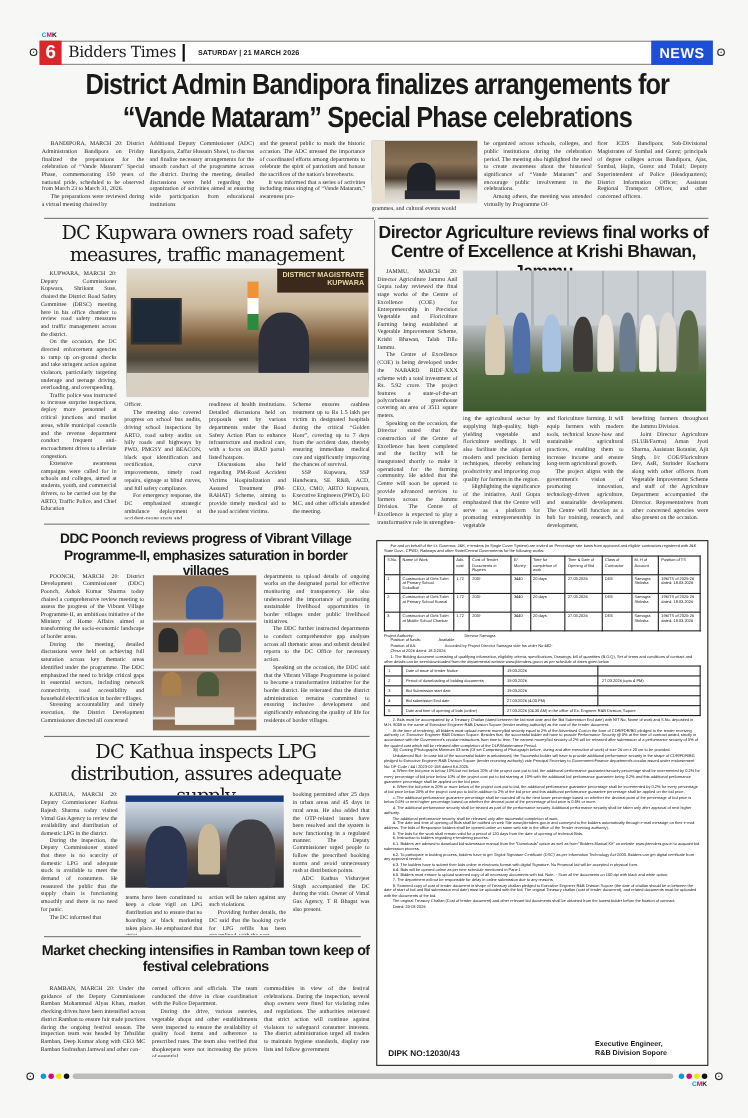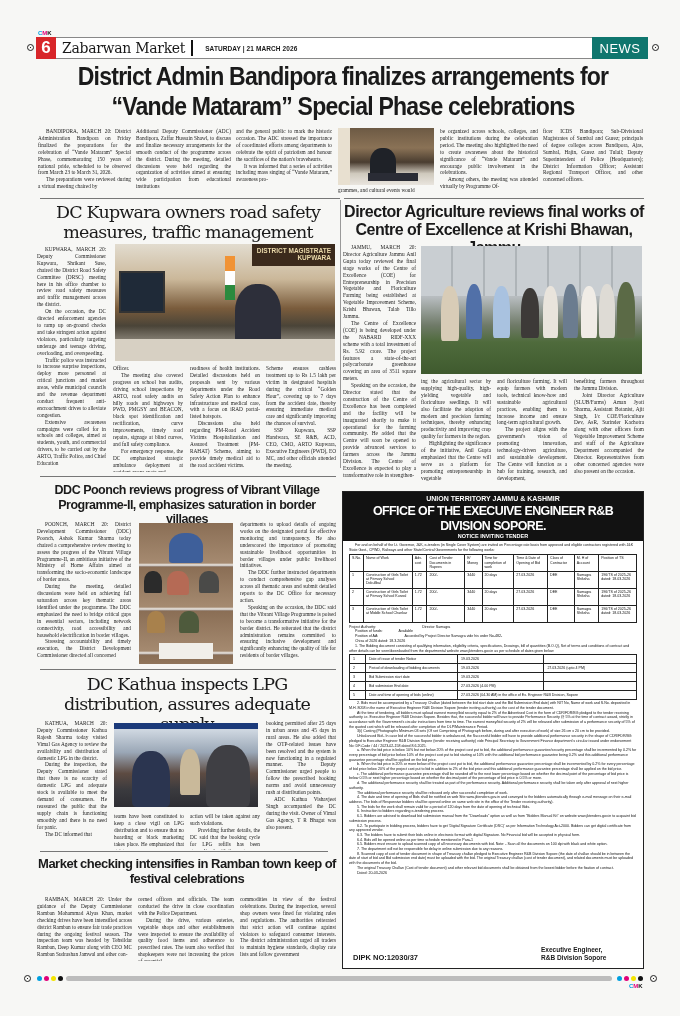--- a/index.html
+++ b/index.html
@@ -12,21 +12,21 @@
   .reg::after { content: ""; position: absolute; left: 2px; top: 2px; width: 1px; height: 1px; background: #222; }
   .cmyk-label { position: absolute; font-family: "Liberation Sans", sans-serif; font-size: 6px; font-weight: bold; letter-spacing: 0; }
   .cmyk-label .c { color: #00a0e0; } .cmyk-label .m { color: #e0007a; } .cmyk-label .k { color: #111; }
 
   
   .masthead { position: absolute; left: 36px; top: 37px; width: 612px; height: 22px; border: 1px solid #888; background: #fff; display: flex; align-items: center; }
   .page-num { width: 20px; height: 22px; margin-top: -1px; margin-left: -1px; background: #d8262a; color: #fff; font-family: "Liberation Sans", sans-serif; font-weight: bold; font-size: 17px; display: flex; align-items: center; justify-content: center; }
   .paper-name { font-family: "DejaVu Serif", serif; font-size: 14px; padding: 0 6px 0 6px; letter-spacing: -0.3px; }
   .mh-sep { width: 2px; height: 16px; background: #111; }
   .dateline { font-family: "Liberation Sans", sans-serif; font-size: 6.5px; font-weight: bold; margin-left: 12px; letter-spacing: 0.1px; }
-  .section-tag { position: absolute; right: -1px; top: -1px; width: 56px; height: 22px; background: #0f766e; color: #fff; font-family: "Liberation Sans", sans-serif; font-weight: normal; font-size: 13px; display: flex; align-items: center; justify-content: center; letter-spacing: 0.5px; }
+  .section-tag { position: absolute; right: -1px; top: -1px; width: 56px; height: 22px; background: #1d4ed8; color: #fff; font-family: "Liberation Sans", sans-serif; font-weight: bold; font-size: 13px; display: flex; align-items: center; justify-content: center; letter-spacing: 0.5px; }
 
   
   .hl-main { position: absolute; left: 38px; top: 61px; width: 610px; text-align: center; font-family: "Liberation Sans", sans-serif; font-weight: bold; font-size: 26.5px; line-height: 30px; letter-spacing: -0.9px; transform: scaleX(0.87); transform-origin: center top; }
   .hl { position: absolute; text-align: center; line-height: 1.12; }
   .hl.serif { font-family: "DejaVu Serif", serif; font-weight: normal; letter-spacing: -0.8px; }
   .hl.sans { font-family: "Liberation Sans", sans-serif; letter-spacing: -0.5px; }
 
   
   .col { position: absolute; font-family: "Liberation Serif", serif; font-size: 5.3px; line-height: 6.9px; text-align: justify; color: #222; hyphens: auto; overflow: hidden; }
   .col p { text-indent: 8px; }
@@ -75,21 +75,21 @@
 <body>
 
 <div class="page">
 
   <div class="cmyk-label" style="left:38px;top:30px;"><span class="c">C</span><span class="m">M</span><span class="k">K</span></div>
   <div class="reg" style="left:27px;top:44px;"></div>
   <div class="reg" style="left:652px;top:44px;"></div>
 
   <div class="masthead">
     <div class="page-num">6</div>
-    <div class="paper-name">Zabarwan Market</div>
+    <div class="paper-name">Bidders Times</div>
     <div class="mh-sep"></div>
     <div class="dateline">SATURDAY | 21 MARCH 2026</div>
     <div class="section-tag">NEWS</div>
   </div>
 
   <h1 class="hl-main">District Admin Bandipora finalizes arrangements for “Vande Mataram” Special Phase celebrations</h1>
 
   <div class="col" style="left:38px;top:128px;width:93px;height:66px;">
     <p>BANDIPORA, MARCH 20: District Administration Bandipora on Friday finalized the preparations for the celebration of “Vande Mataram” Special Phase, commemorating 150 years of national pride, scheduled to be observed from March 23 to March 31, 2026.</p>
     <p>The preparations were reviewed during a virtual meeting chaired by</p>
@@ -237,26 +237,20 @@
   </div>
   <div class="col" style="left:138px;top:896px;width:96px;height:65px;">
     <p style="text-indent:0">cerned officers and officials. The team conducted the drive in close coordination with the Police Department.</p>
     <p>During the drive, various eateries, vegetable shops and other establishments were inspected to ensure the availability of quality food items and adherence to prescribed rates. The team also verified that shopkeepers were not increasing the prices of essential</p>
   </div>
   <div class="col" style="left:240px;top:896px;width:96px;height:65px;">
     <p style="text-indent:0">commodities in view of the festival celebrations. During the inspection, several shop owners were fined for violating rules and regulations. The authorities reiterated that strict action will continue against violators to safeguard consumer interests. The district administration urged all traders to maintain hygiene standards, display rate lists and follow government</p>
   </div>
 
   <div class="tender">
-    <div class="tender-head">
-      <div class="t-ut">UNION TERRITORY JAMMU &amp; KASHMIR</div>
-      <div class="t-office">OFFICE OF THE EXECUIVE ENGINEER R&amp;B DIVISION SOPORE.</div>
-      <div class="t-notice">NOTICE   INVITING TENDER</div>
-      <div class="t-nit">NIT No-  184  of RnB-Sopore of 2025-2026 e-tendering  DATED: 19.03.2026.</div>
-    </div>
     <div class="tender-body">
       <p class="t-intro">For and on behalf of the Lt. Governor, J&amp;K, e-tenders (in Single Cover System) are invited on Percentage rate basis from approved and eligible contractors registered with J&amp;K State Govt., CPWD, Railways and other State/Central Governments for the following works:</p>
       <table class="t-works">
         <thead>
           <tr id="works-head">
               <th>S.No.</th>
               <th>Name of Work</th>
               <th>Adv. cost</th>
               <th>Cost of Tender Documents in Rupees</th>
               <th>E/ Money</th>
@@ -364,21 +358,21 @@
           <p>6.3.        The bidders have to submit their bids online in electronic format with digital Signature. No Financial bid will be accepted in physical form.</p>
           <p>6.4.        Bids will be opened online as per time schedule mentioned in Para-1</p>
           <p>6.5.        Bidders must ensure to upload scanned copy of all necessary documents with bid. Note: - Scan all the documents on 100 dpi with black and white option.</p>
           <p>7.        The department will not be responsible for delay in online submission due to any reasons.</p>
           <p>8.        Scanned copy of cost of tender document in shape of Treasury challan pledged to Executive Engineer R&amp;B Division Sopore (the date of challan should be in between the date of start of bid and Bid submission end date) must be uploaded with the bid. The original Treasury challan (cost of tender document), and related documents must be uploaded with the documents of the bid.</p>
           <p>The original Treasury Challan (Cost of tender document) and other relevant bid documents shall be obtained from the lowest bidder before the fixation of contract.</p>
           <p>Dated: 20-03-2026</p>
         </div>
     </div>
     <div class="t-sign">
-      <div class="t-dipk">DIPK NO:12030/37</div>
+      <div class="t-dipk">DIPK NO:12030/43</div>
       <div class="t-eng">
         <div>Executive Engineer,</div>
         <div>R&amp;B Division Sopore</div>
       </div>
     </div>
   </div>
 
   <div class="reg" style="left:24px;top:975px;"></div>
   <div class="dot" style="left:37px;top:976px;background:#00a0e0;"></div>
   <div class="dot" style="left:44px;top:976px;background:#e0007a;"></div>

